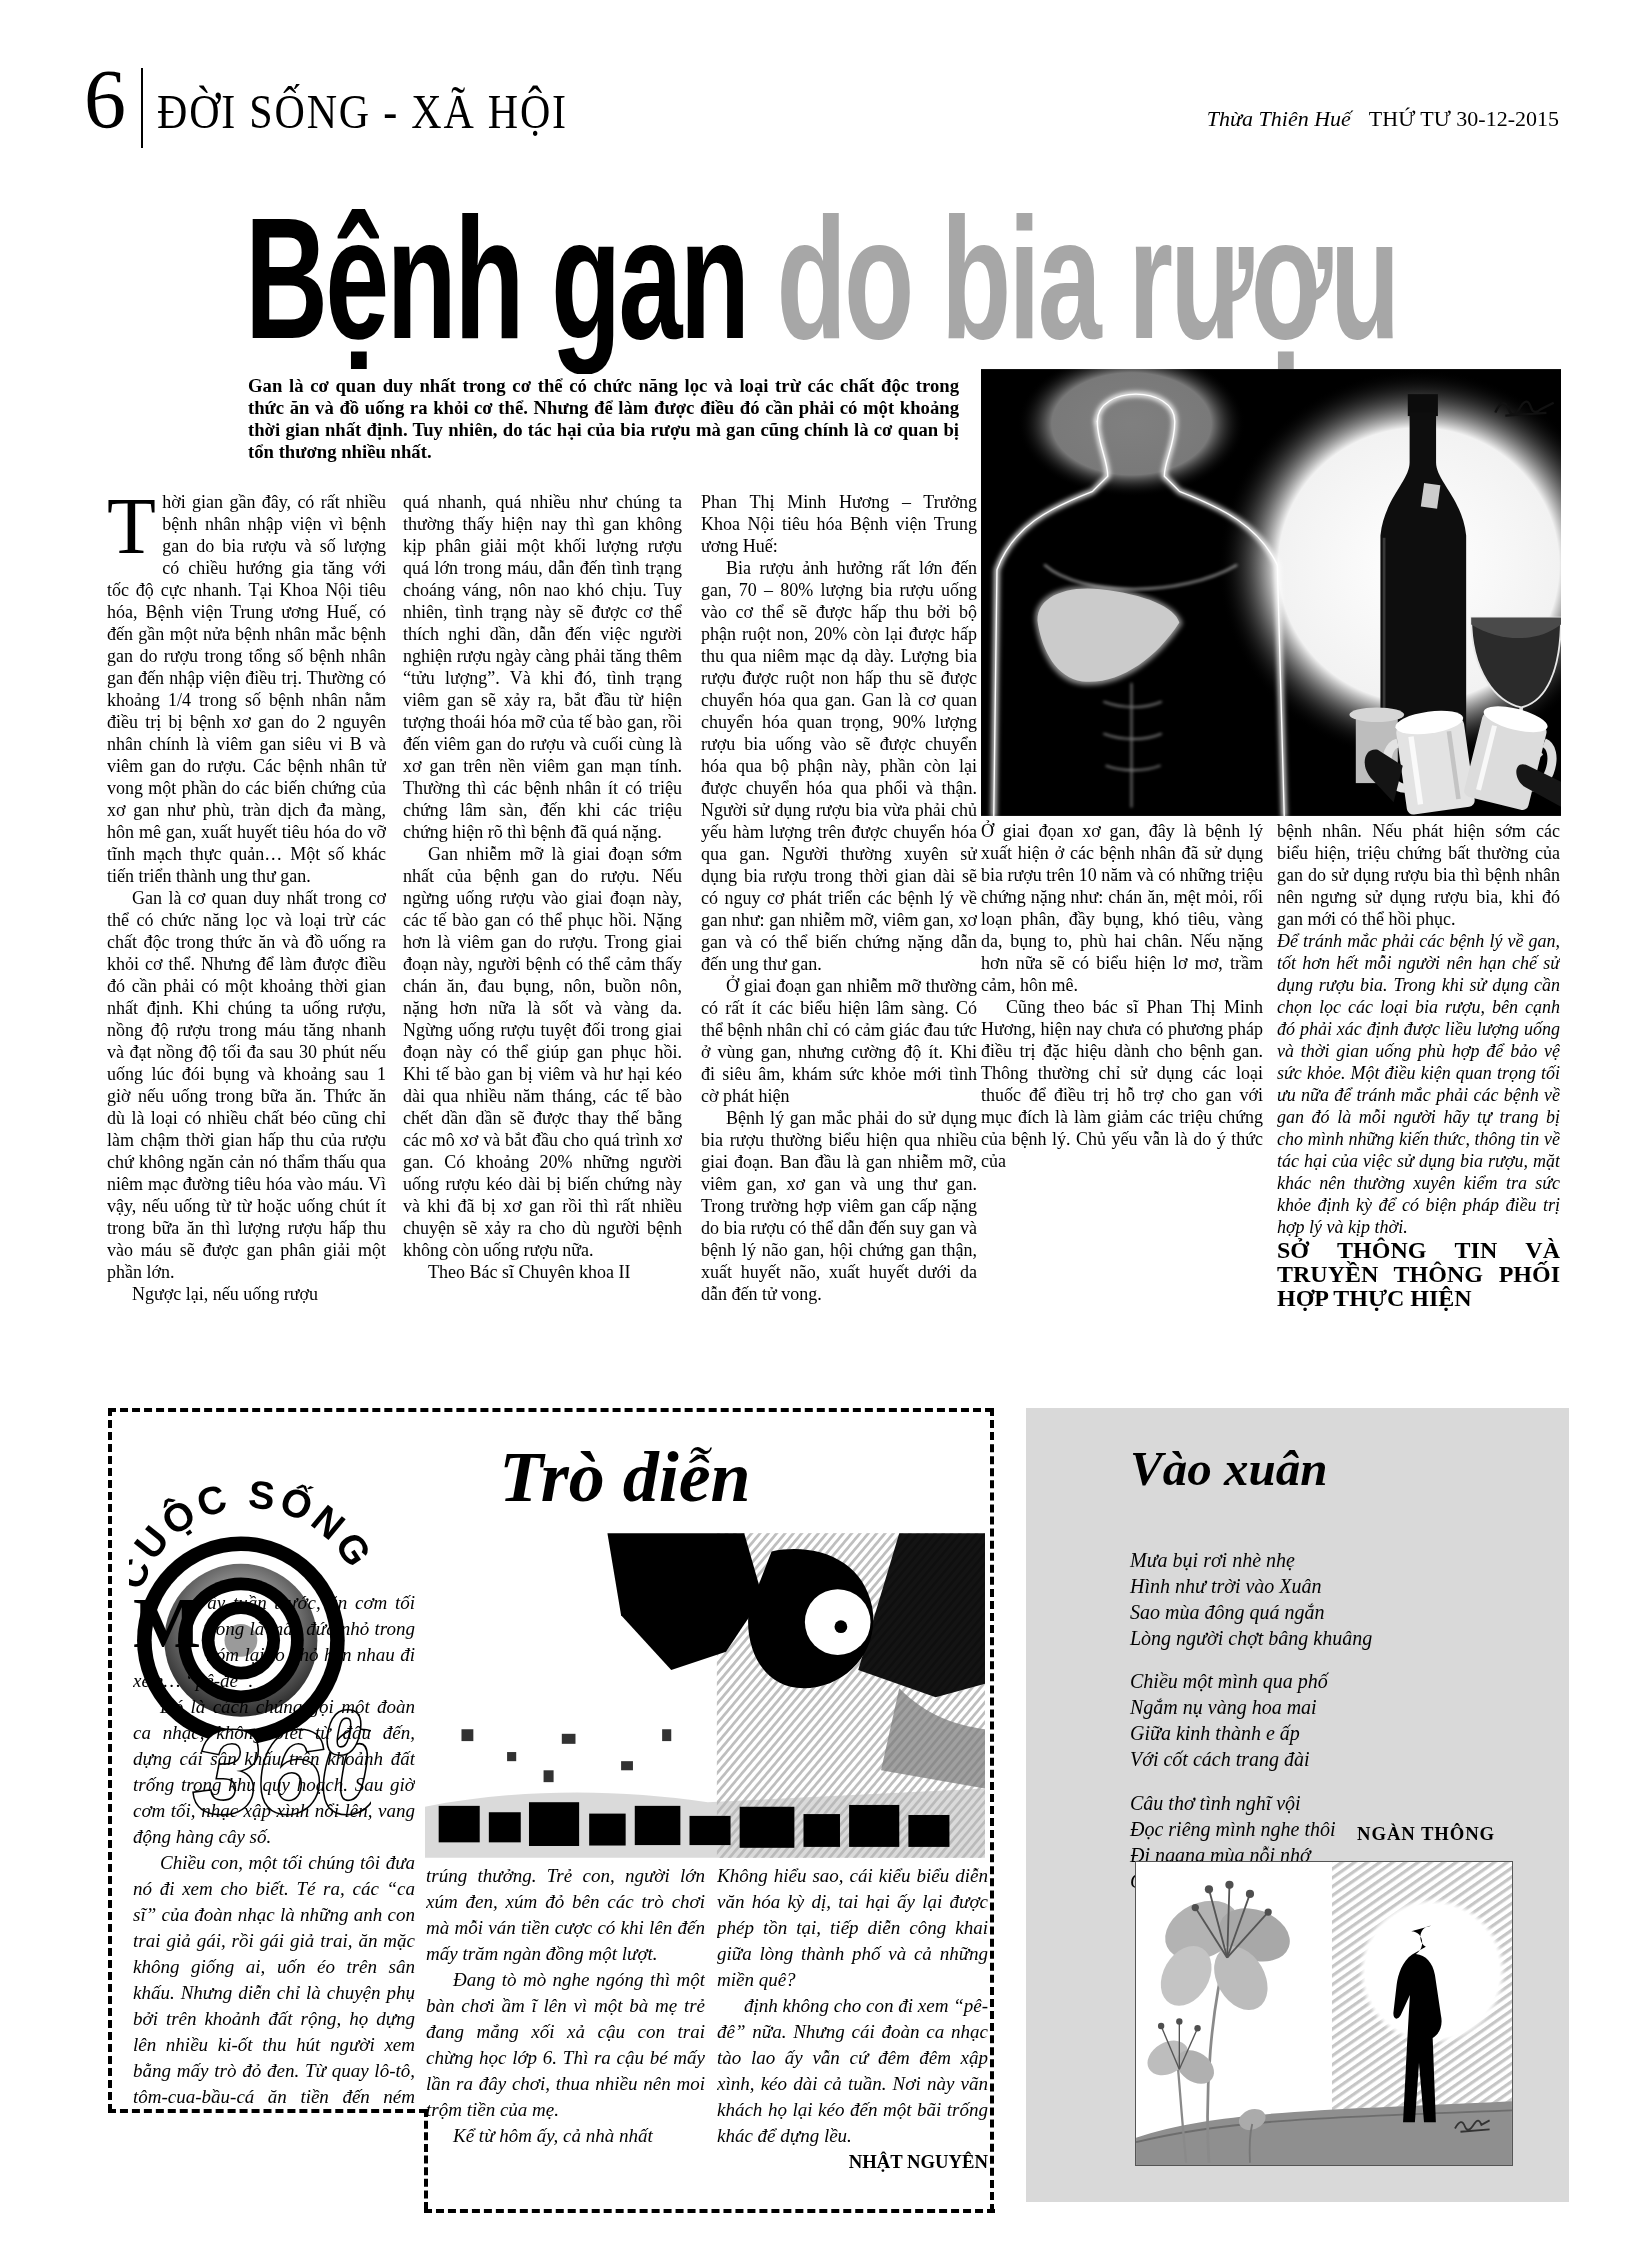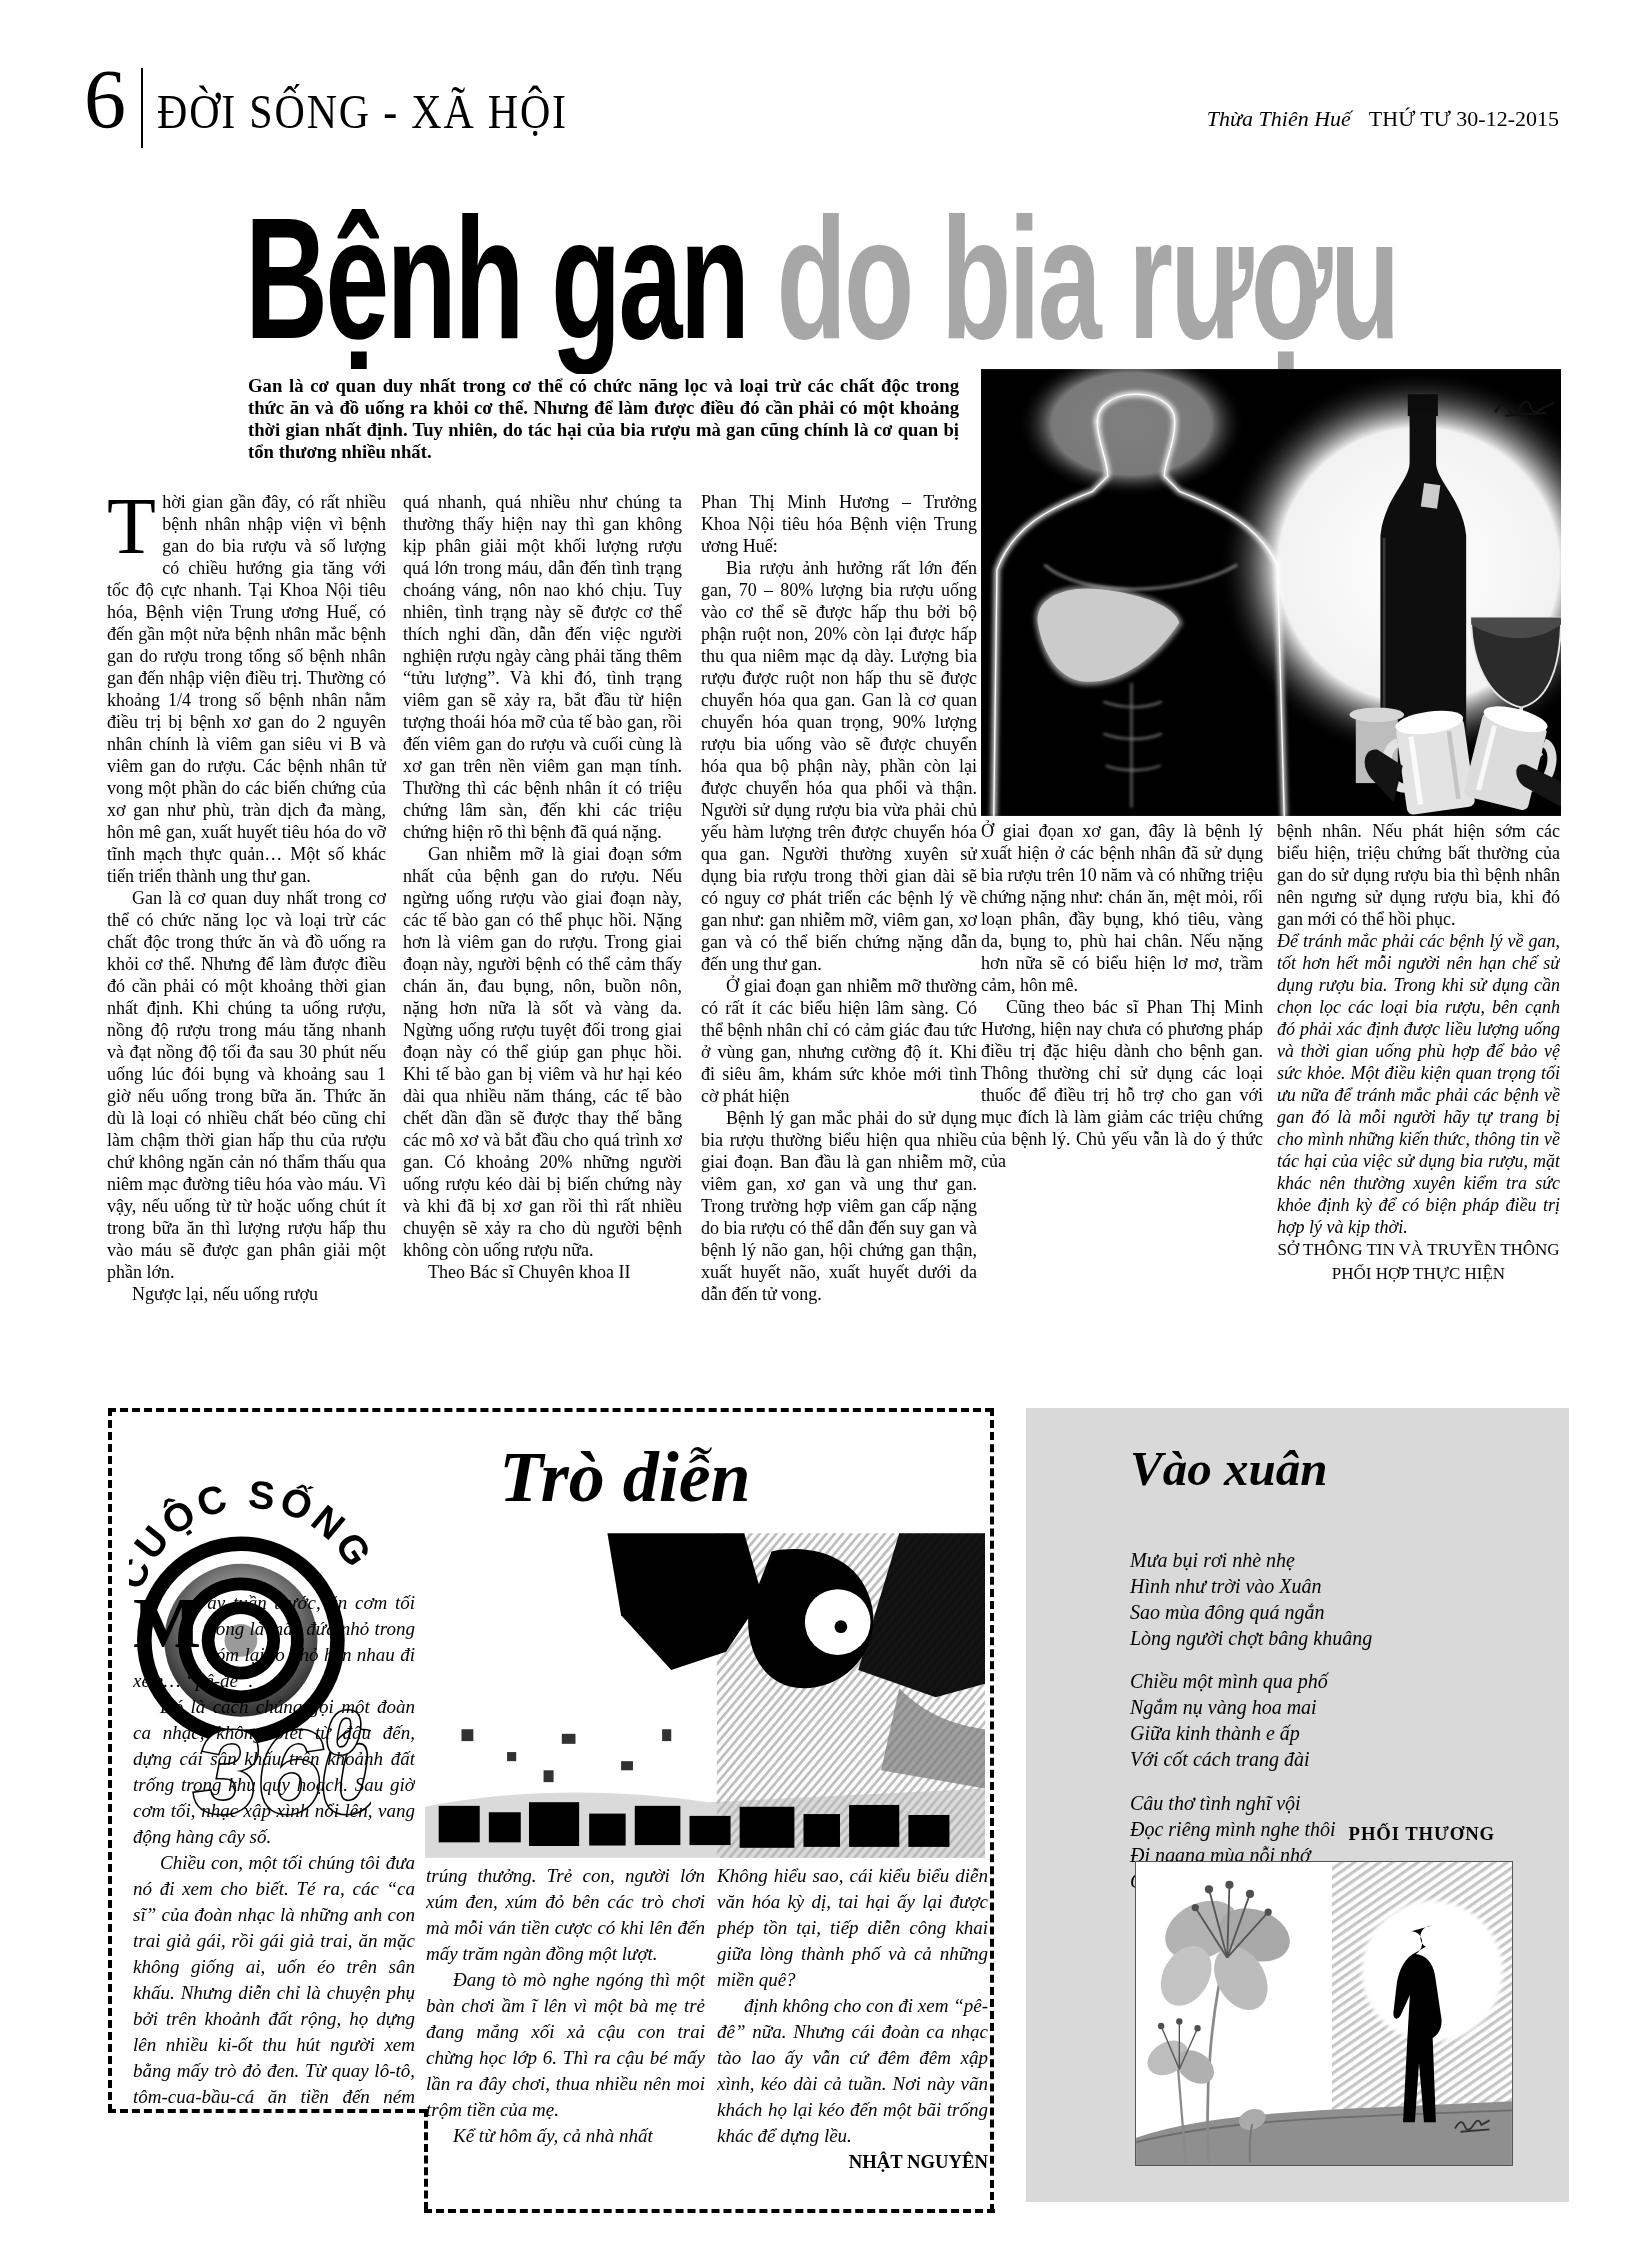--- a/index.html
+++ b/index.html
@@ -23,21 +23,21 @@
   .bodycol p{margin:0;text-indent:25px}
   .bodycol .first{text-indent:0}
   .cont p:first-child{text-indent:0}
   .col1{left:107px;top:491px;width:279px;height:917px}
   .col2{left:403px;top:491px;width:279px;height:917px}
   .col3{left:701px;top:491px;width:276px;height:917px}
   .col4{left:981px;top:820px;width:282px;height:590px}
   .col5{left:1277px;top:820px;width:283px;height:590px}
   .dropcap{float:left;font-size:80px;line-height:63px;padding:3.6px 6.4px 0 0;font-weight:400}
   .ital p{font-style:italic}
-  .credit{margin-top:15.5px;font-weight:normal;text-align:center;font-size:17px;line-height:24px;text-indent:0 !important}
+  .credit{margin-top:15.5px;font-weight:bold;font-size:24px;line-height:24px;text-indent:0 !important}
   
   .photo1{left:981px;top:369px;width:580px;height:447px}
   .photo2{left:425px;top:1533px;width:560px;height:325px}
   .cs-top{left:108px;top:1408px;width:885px;border-top:4.1px dashed #000}
   .cs-left{left:108px;top:1408px;height:704px;border-left:4.1px dashed #000}
   .cs-step-h{left:108px;top:2109px;width:319px;border-top:4.1px dashed #000}
   .cs-step-v{left:424px;top:2109px;height:101px;border-left:4.1px dashed #000}
   .cs-bottom{left:424px;top:2209px;width:571px;border-top:4.1px dashed #000}
   .cs-right{left:990px;top:1408px;height:804px;border-right:4.1px dashed #000}
   .logo360{left:129px;top:1424px;width:242px;height:419px}
@@ -289,21 +289,21 @@
     <p>Chiều một mình qua phố</p>
     <p>Ngắm nụ vàng hoa mai</p>
     <p>Giữa kinh thành e ấp</p>
     <p>Với cốt cách trang đài</p>
     <p></p>
     <p>Câu thơ tình nghĩ vội</p>
     <p>Đọc riêng mình nghe thôi</p>
     <p>Đi ngang mùa nỗi nhớ</p>
     <p>Chạm môi ai vừa cười.</p>
   </div>
-<div class="abs poem-author">PHỐI THƯƠNG</div>
+<div class="abs poem-author">NGÀN THÔNG</div>
 
 <div class="abs illus">
 <svg width="376" height="303" viewBox="0 0 825 665" xmlns="http://www.w3.org/2000/svg">
   <defs>
     <pattern id="hatch2" width="16" height="16" patternTransform="rotate(55)" patternUnits="userSpaceOnUse">
       <rect width="16" height="16" fill="#ffffff"></rect>
           <rect width="7" height="16" fill="#b8b8b8"></rect>
     </pattern>
     <filter id="pb">
           <feGaussianBlur stdDeviation="5"></feGaussianBlur>

